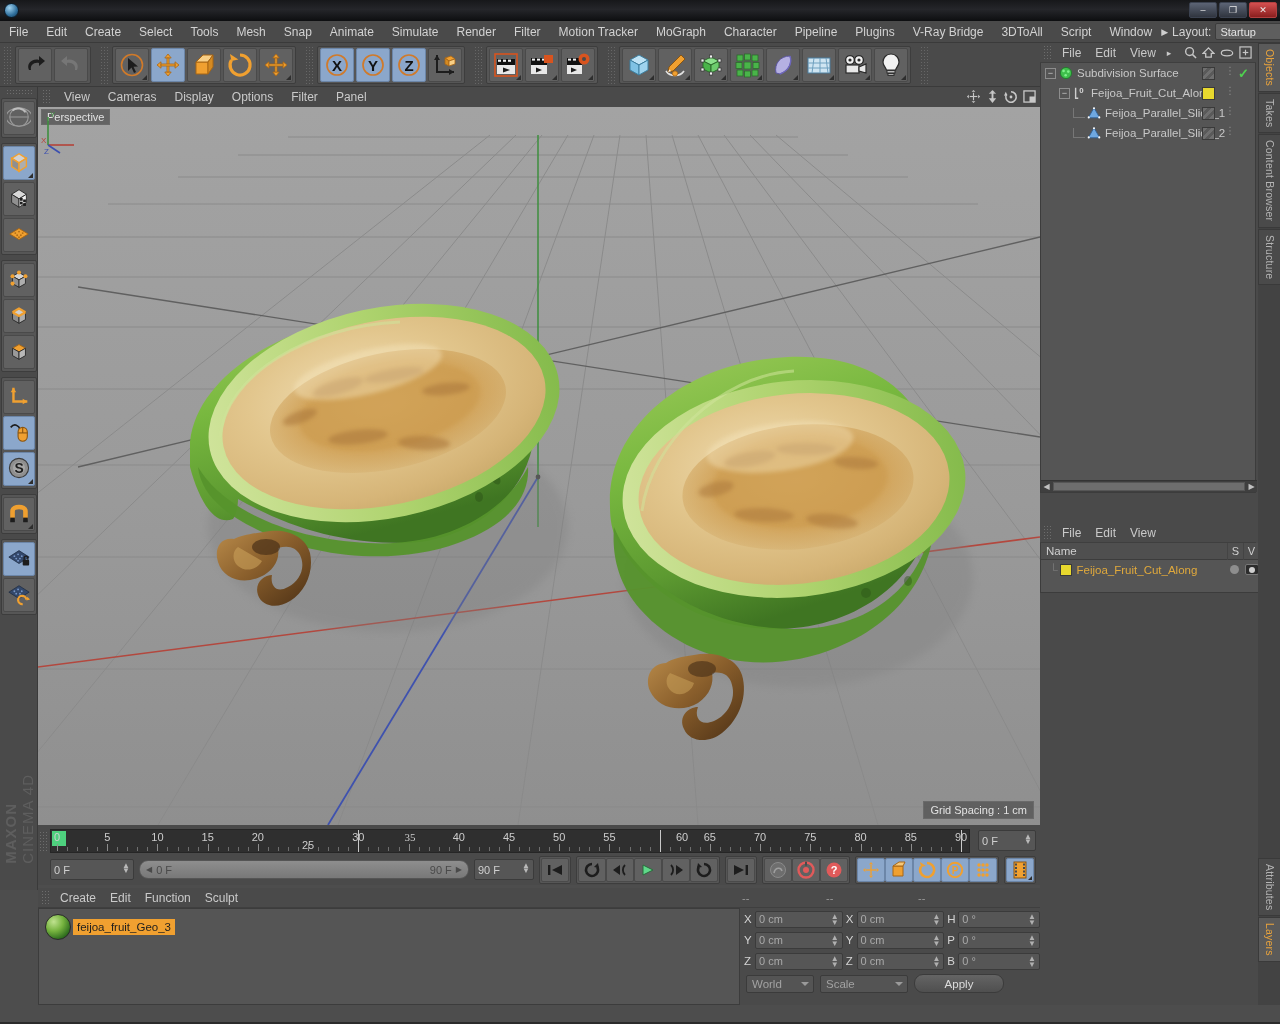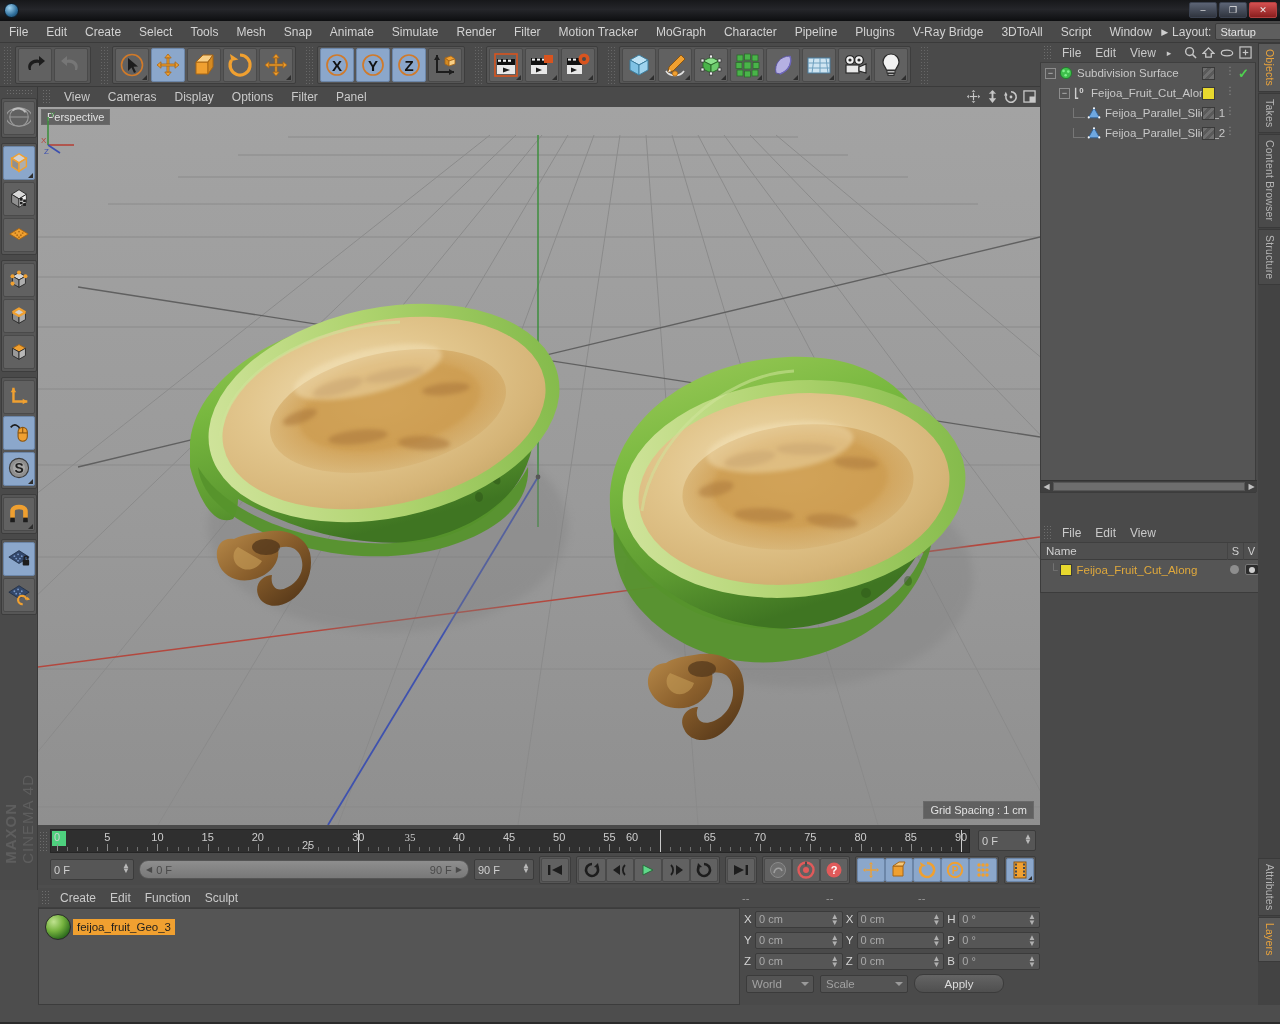--- a/index.html
+++ b/index.html
@@ -1038,21 +1038,21 @@
           <div class="tlnum" style="left: 359px; font-family: Liberation Serif, serif;">35</div>
           <div class="tltick" style="left: 357.556px; height: 7px;"></div>
           <div class="tlnum" style="left: 407.778px;">40</div>
           <div class="tltick" style="left: 407.778px; height: 7px;"></div>
           <div class="tlnum" style="left: 458px;">45</div>
           <div class="tltick" style="left: 458px; height: 7px;"></div>
           <div class="tlnum" style="left: 508.222px;">50</div>
           <div class="tltick" style="left: 508.222px; height: 7px;"></div>
           <div class="tlnum" style="left: 558.444px;">55</div>
           <div class="tltick" style="left: 558.444px; height: 7px;"></div>
-          <div class="tlnum" style="left: 581px;">60</div>
+          <div class="tlnum" style="left: 631px;">60</div>
           <div class="tltick" style="left: 608.667px; height: 7px;"></div>
           <div class="tlnum" style="left: 658.889px;">65</div>
           <div class="tltick" style="left: 658.889px; height: 7px;"></div>
           <div class="tlnum" style="left: 709.111px;">70</div>
           <div class="tltick" style="left: 709.111px; height: 7px;"></div>
           <div class="tlnum" style="left: 759.333px;">75</div>
           <div class="tltick" style="left: 759.333px; height: 7px;"></div>
           <div class="tlnum" style="left: 809.556px;">80</div>
           <div class="tltick" style="left: 809.556px; height: 7px;"></div>
           <div class="tlnum" style="left: 859.778px;">85</div>

